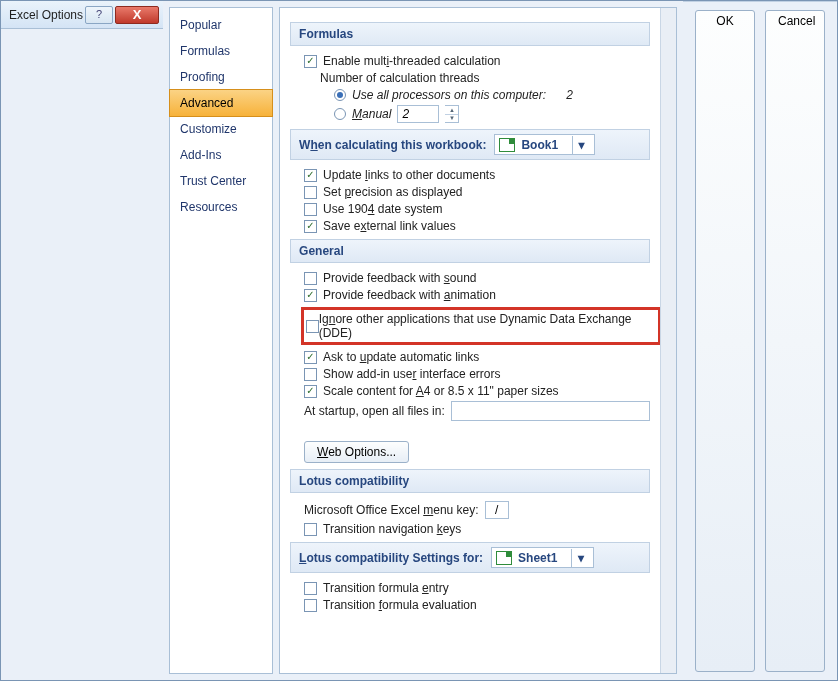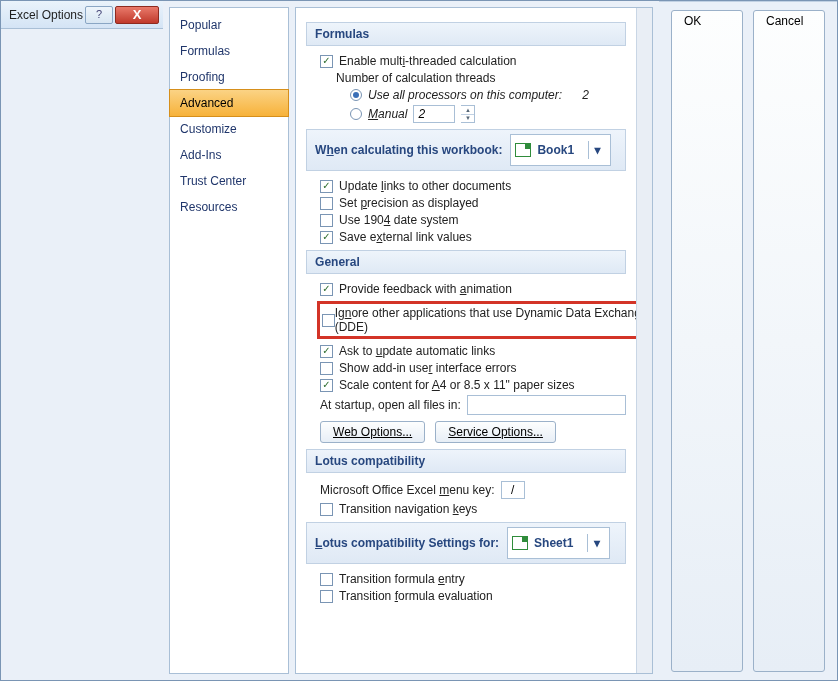--- a/index.html
+++ b/index.html
@@ -45,21 +45,21 @@
     font-size: 13px; line-height: 15px; text-align: center;
   }
   .body {
     flex: 1;
     display: flex;
     padding: 6px;
     gap: 0;
     overflow: hidden;
   }
   .sidebar {
-    width: 120px;
+    width: 104px;
     background: #fff;
     border: 1px solid #a9bfd6;
     padding: 4px 0;
     margin-right: 6px;
   }
   .side-item {
     padding: 6px 10px;
     color: #20366b; cursor: default;
   }
   .side-item.selected {
@@ -90,21 +90,21 @@
     border: 1px solid #c1d1e3;
     padding: 4px 8px;
     margin: 6px 0 8px 0;
     color: #27477f; font-weight: bold;
     display: flex; align-items: center; gap: 8px;
   }
   .section-head .plain { color:#27477f; font-weight: bold; }
   .dd {
     display: inline-flex; align-items: center; gap: 6px;
     border: 1px solid #a9bfd6;
-    background: #fff; height: 32px;
+    background: #fff; height: 21px;
     padding: 0 4px;
   }
   .dd .arrow {
     width: 18px; height: 18px;
     display: inline-flex; align-items: center; justify-content: center;
     border-left: 1px solid #a9bfd6;
     margin-left: 8px;
   }
   .field-row { display: flex; align-items: center; gap: 6px; margin: 3px 0 3px 14px; }
   .chk {
@@ -149,21 +149,21 @@
     width: 360px;
   }
   .text-input {
     border: 1px solid #a9bfd6; height: 20px; flex: 1; background: #fff;
   }
   .btnbar {
     display: flex; justify-content: flex-end; gap: 10px;
     padding: 8px 12px;
     border-top: 1px solid #c1d1e3;
   }
-  .btnbar .btn { width: 72px; }
+  .btnbar .btn { width: 60px; text-align: center; }
   .icon-sheet {
     width: 16px; height: 14px; display: inline-block; position: relative;
     background: #fff; border: 1px solid #2f8c3b;
   }
   .icon-sheet::after {
     content: ""; position: absolute; right: -1px; top: -1px;
     width: 6px; height: 6px; background: #2f8c3b;
   }
   u.access { text-decoration: underline; }
 </style>
@@ -243,20 +243,24 @@
         </div>
         <div class="field-row">
           <span class="chk">✓</span>
           <span class="label">Save e<u class="access">x</u>ternal link values</span>
         </div>
 
         <div class="section-head">
           <span class="plain">General</span>
         </div>
         <div class="field-row">
+          <span class="chk"></span>
+          <span class="label">Provide feedback with <u class="access">s</u>ound</span>
+        </div>
+        <div class="field-row">
           <span class="chk">✓</span>
           <span class="label">Provide feedback with <u class="access">a</u>nimation</span>
         </div>
         <div class="highlight-box">
           <span class="chk"></span>
           <span class="label">Ig<u class="access">n</u>ore other applications that use Dynamic Data Exchange (DDE)</span>
         </div>
         <div class="field-row">
           <span class="chk">✓</span>
           <span class="label">Ask to <u class="access">u</u>pdate automatic links</span>
@@ -266,23 +270,22 @@
           <span class="label">Show add-in use<u class="access">r</u> interface errors</span>
         </div>
         <div class="field-row">
           <span class="chk">✓</span>
           <span class="label">Scale content for <u class="access">A</u>4 or 8.5 x 11" paper sizes</span>
         </div>
         <div class="field-row" style="">
           <span class="label">At startup, open all files in:</span>
           <span class="text-input" style="max-width:370px"></span>
         </div>
-        <div class="field-row" style="gap:10px; margin-top:6px;text-decoration:underline;">
+        <div class="field-row" style="gap:4px; margin-top:20px;">
           <span class="btn"><u class="access">W</u>eb Options...</span>
-          <span class="btn">Ser<u class="access">v</u>ice Options...</span>
         </div>
 
         <div class="section-head">
           <span class="plain">Lotus compatibility</span>
         </div>
         <div class="field-row">
           <span class="label">Microsoft Office Excel <u class="access">m</u>enu key:</span>
           <span class="small-input" style="width:24px; justify-content:center;">/</span>
         </div>
         <div class="field-row">

